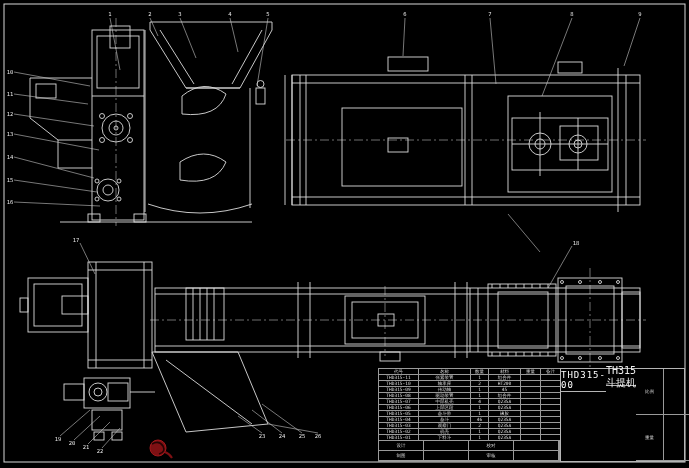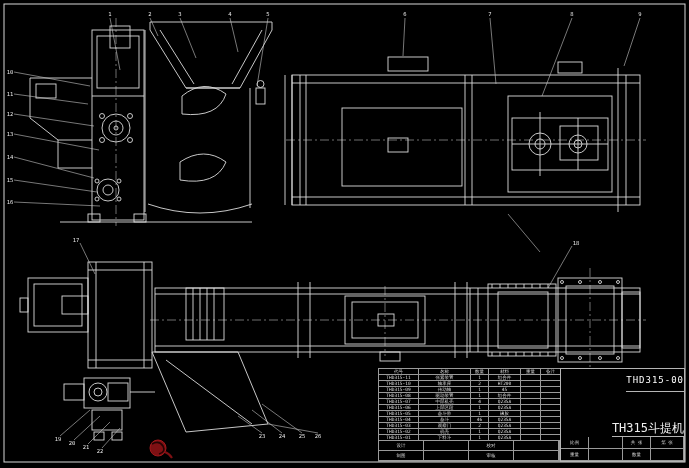--- a/index.html
+++ b/index.html
@@ -16,25 +16,25 @@
   .bom col.c3{width:32px}.bom col.c4{width:20px}.bom col.c5{width:20px}
 
   
   .sig{position:absolute;left:378px;top:440px;width:182px;height:22px;box-sizing:border-box;
        border:1px solid #9a9a9a;display:grid;grid-template-columns:1fr 1fr 1fr 1fr;grid-template-rows:1fr 1fr;}
   .sig div{border-right:1px solid #9a9a9a;border-bottom:1px solid #9a9a9a;font-size:4.5px;
        display:flex;align-items:center;justify-content:center;color:#ddd;overflow:hidden;}
 
   
   .tb{position:absolute;left:560px;top:368px;width:125px;height:94px;box-sizing:border-box;
-      border:1px solid #b5b5b5;display:flex;flex-direction:column;align-items:flex-end;}
+      border:1px solid #b5b5b5;display:flex;flex-direction:row;}
   .tb-number{height:22px;display:flex;align-items:center;justify-content:center;
       font-size:9px;letter-spacing:1px;border-bottom:1px solid #b5b5b5;color:#fff;}
   .tb-name{height:16px;display:flex;align-items:center;justify-content:center;
-      font-size:12px;border-bottom:1px solid #b5b5b5;color:#eee;margin-top:28px;}
+      font-size:10px;border-bottom:1px solid #b5b5b5;color:#eee;}
   .tb-grid{flex:1;display:grid;grid-template-columns:28px 34px 28px 33px;grid-template-rows:1fr 1fr;}
   .tb-grid div{border-right:1px solid #9a9a9a;border-bottom:1px solid #9a9a9a;font-size:4.5px;
       display:flex;align-items:center;justify-content:center;color:#ddd;overflow:hidden;}
 </style>
 </head>
 <body>
 
 <div class="canvas">
 
 <svg width="689" height="468" viewBox="0 0 689 468">

